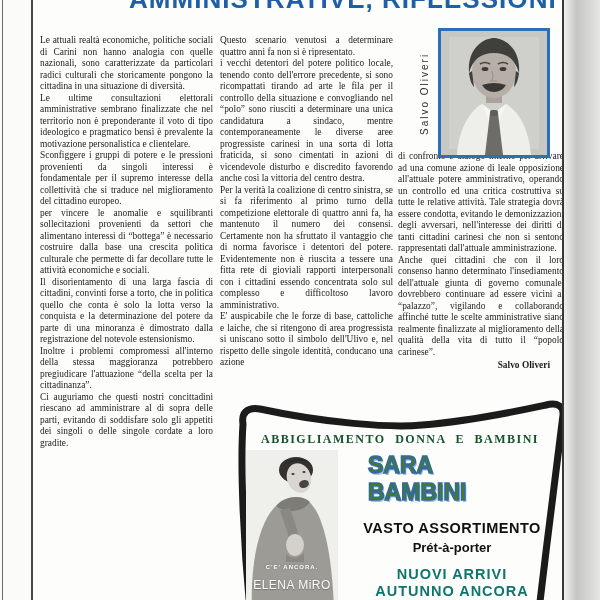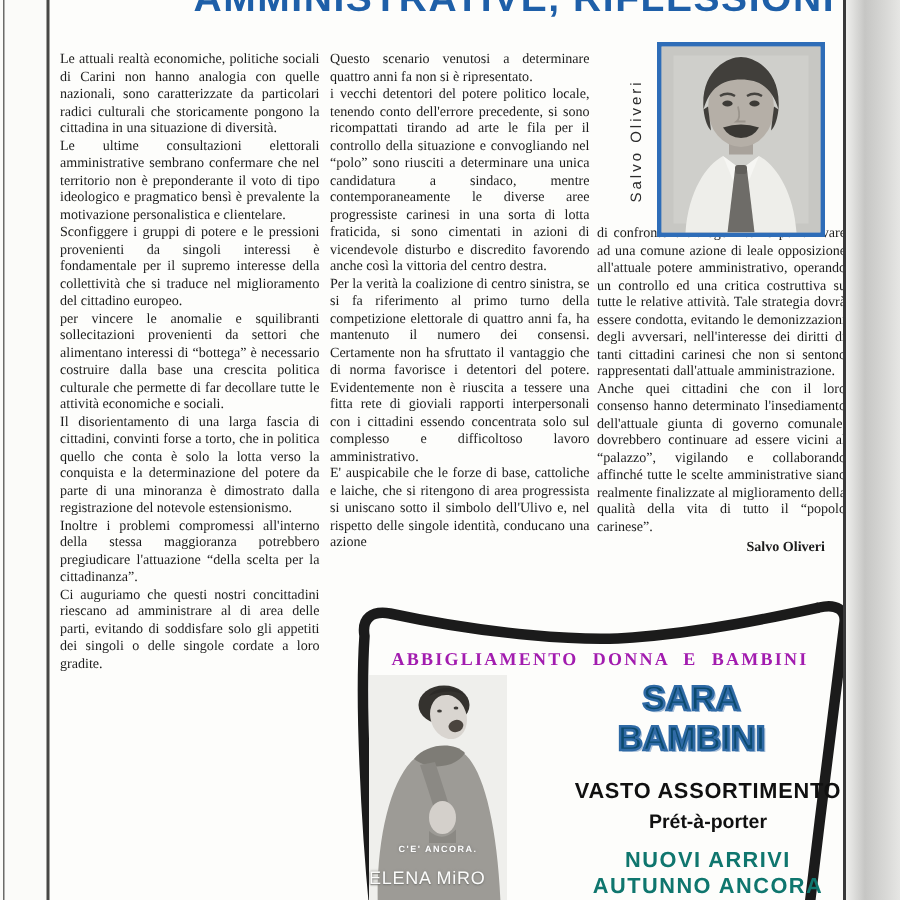--- a/index.html
+++ b/index.html
@@ -34,57 +34,57 @@
   .portrait svg{display:block;}
   .portrait-caption{position:absolute;left:386px;top:30px;width:15px;height:128px;
     writing-mode:vertical-rl;transform:rotate(180deg);font-family:"Liberation Sans",sans-serif;
     font-size:10px;letter-spacing:2px;color:#2b2b2b;text-align:center;}
 
   
   .ad{position:absolute;left:197px;top:398px;width:340px;height:202px;}
   .ad-frame{position:absolute;left:0;top:0;}
   .ad-tagline{position:absolute;left:25px;top:34px;width:290px;text-align:center;
     font-family:"Liberation Serif",serif;font-weight:bold;font-size:12px;
-    letter-spacing:1.5px;word-spacing:5px;color:#a21caf;}
+    letter-spacing:1.5px;word-spacing:5px;color:#14532d;}
   .model{position:absolute;left:16px;top:52px;width:92px;height:158px;overflow:hidden;background:#efefec;}
   .model-small{position:absolute;left:0;top:114px;width:92px;text-align:center;
     font-family:"Liberation Sans",sans-serif;font-weight:bold;font-size:6px;
     letter-spacing:1px;color:#fdfdfd;text-shadow:0 0 2px #777;}
-  .model-brand{position:absolute;left:0;top:128px;width:92px;
+  .model-brand{position:absolute;left:0;top:128px;width:92px;text-align:center;
     font-family:"Liberation Sans",sans-serif;font-size:12px;letter-spacing:0.5px;
     color:#fbfbfa;text-shadow:0 0 2px #8a8a86,0 1px 1px #70706c;}
-  .brand-block{position:absolute;left:138px;top:54px;width:186px;text-align:center;
+  .brand-block{position:absolute;left:138px;top:54px;width:186px;text-align:left;
     font-family:"Liberation Sans",sans-serif;font-weight:bold;font-size:23px;line-height:27px;
-    letter-spacing:0px;color:#0c4a6e;-webkit-text-stroke:1.6px #2f6aa5;
+    letter-spacing:0px;color:#4d7c0f;-webkit-text-stroke:1.6px #2f6aa5;
     text-shadow:1.5px 1.5px 0 #a9c0d9;}
-  .ad-text-block{position:absolute;left:140px;top:122px;width:204px;text-align:center;
+  .ad-text-block{position:absolute;left:120px;top:122px;width:204px;text-align:center;
     font-family:"Liberation Sans",sans-serif;font-weight:bold;}
   .ad-assortment{font-size:14.5px;letter-spacing:0.5px;color:#101010;}
   .ad-pret{font-size:13px;margin-top:4px;color:#101010;}
   .ad-arrivals{margin-top:11px;font-size:14.5px;letter-spacing:1px;color:#0f766e;line-height:17px;}
 </style>
 </head>
 <body>
 
 <div class="canvas">
 
   <div class="page">
 
     <div class="headline-clip">
       <div class="headline">AMMINISTRATIVE, RIFLESSIONI</div>
     </div>
 
     <div class="col col1">
       <p>Le attuali realtà economiche, politiche sociali di Carini non hanno analogia con quelle nazionali, sono caratterizzate da particolari radici culturali che storicamente pongono la cittadina in una situazione di diversità.</p>
-      <p>Le ultime consultazioni elettorali amministrative sembrano confermare che nel territorio non è preponderante il voto di tipo ideologico e pragmatico bensì è prevalente la motivazione personalistica e clientelare.</p>
+      <p>Le ultime consultazioni elettorali amministrative sembrano finalizzate che nel territorio non è preponderante il voto di tipo ideologico e pragmatico bensì è prevalente la motivazione personalistica e clientelare.</p>
       <p>Sconfiggere i gruppi di potere e le pressioni provenienti da singoli interessi è fondamentale per il supremo interesse della collettività che si traduce nel miglioramento del cittadino europeo.</p>
       <p>per vincere le anomalie e squilibranti sollecitazioni provenienti da settori che alimentano interessi di “bottega” è necessario costruire dalla base una crescita politica culturale che permette di far decollare tutte le attività economiche e sociali.</p>
       <p>Il disorientamento di una larga fascia di cittadini, convinti forse a torto, che in politica quello che conta è solo la lotta verso la conquista e la determinazione del potere da parte di una minoranza è dimostrato dalla registrazione del notevole estensionismo.</p>
       <p>Inoltre i problemi compromessi all'interno della stessa maggioranza potrebbero pregiudicare l'attuazione “della scelta per la cittadinanza”.</p>
-      <p>Ci auguriamo che questi nostri concittadini riescano ad amministrare al di area delle parti, evitando di soddisfare solo gli appetiti dei singoli o delle singole cordate a loro gradite.</p>
+      <p>Ci auguriamo che questi nostri concittadini riescano ad amministrare al di sopra delle parti, evitando di soddisfare solo gli appetiti dei singoli o delle singole cordate a loro gradite.</p>
     </div>
 
     <div class="col col2">
       <p>Questo scenario venutosi a determinare quattro anni fa non si è ripresentato.</p>
       <p>i vecchi detentori del potere politico locale, tenendo conto dell'errore precedente, si sono ricompattati tirando ad arte le fila per il controllo della situazione e convogliando nel “polo” sono riusciti a determinare una unica candidatura a sindaco, mentre contemporaneamente le diverse aree progressiste carinesi in una sorta di lotta fraticida, si sono cimentati in azioni di vicendevole disturbo e discredito favorendo anche così la vittoria del centro destra.</p>
       <p>Per la verità la coalizione di centro sinistra, se si fa riferimento al primo turno della competizione elettorale di quattro anni fa, ha mantenuto il numero dei consensi. Certamente non ha sfruttato il vantaggio che di norma favorisce i detentori del potere. Evidentemente non è riuscita a tessere una fitta rete di gioviali rapporti interpersonali con i cittadini essendo concentrata solo sul complesso e difficoltoso lavoro amministrativo.</p>
       <p>E' auspicabile che le forze di base, cattoliche e laiche, che si ritengono di area progressista si uniscano sotto il simbolo dell'Ulivo e, nel rispetto delle singole identità, conducano una azione</p>
     </div>
 
     <div class="col col3">

